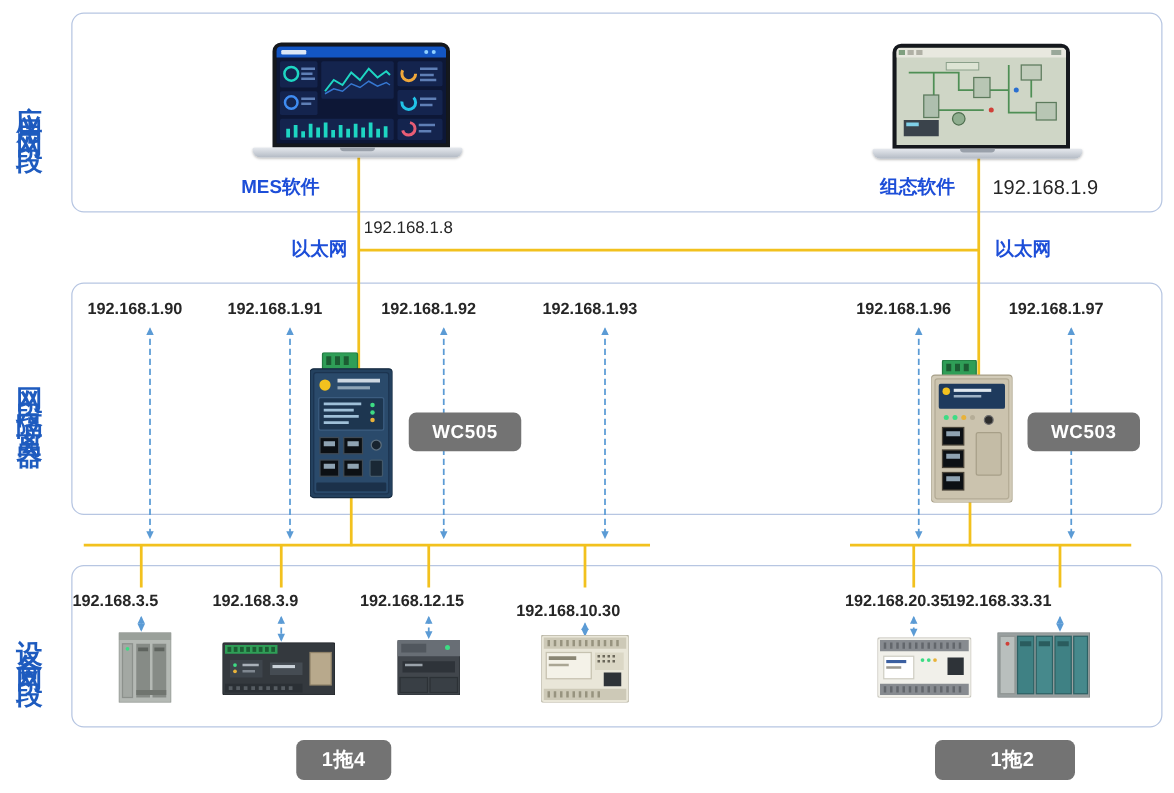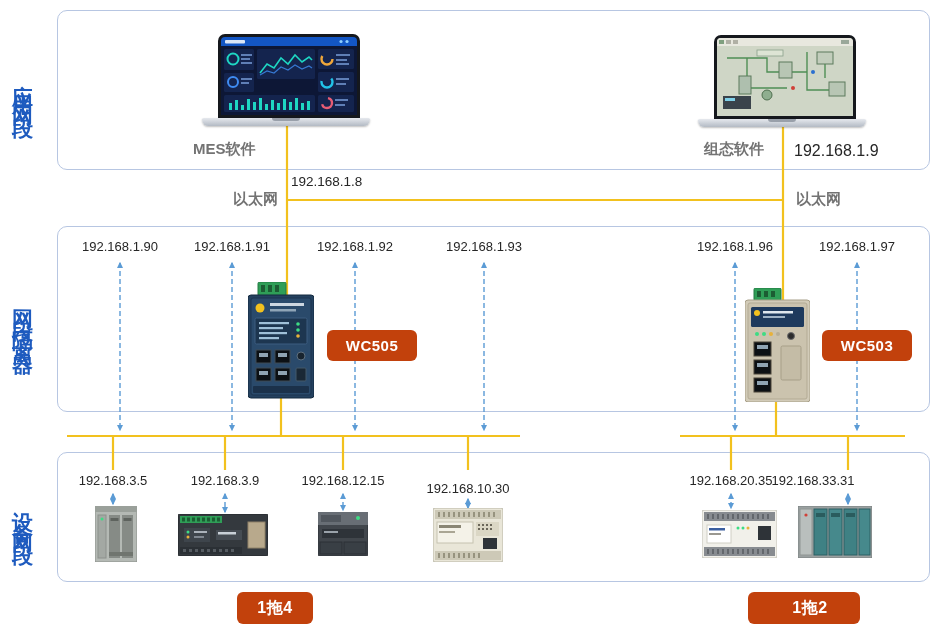--- a/index.html
+++ b/index.html
@@ -13,25 +13,25 @@
   .box-dev{left:57px;top:452px;width:871px;height:128px;}
   .overlay{position:absolute;left:0;top:0;pointer-events:none;}
   .vlabel{
     position:absolute;left:6px;width:34px;display:flex;align-items:center;justify-content:center;
     color:#1e5bbf;font-weight:bold;font-size:21px;
   }
   .vlabel span{writing-mode:vertical-lr;text-orientation:upright;letter-spacing:11px;line-height:1;}
   .vl-app{top:12px;height:156px;}
   .vl-iso{top:230px;height:180px;}
   .vl-dev{top:454px;height:126px;}
-  .cn-blue{position:absolute;color:#737373;font-weight:bold;font-size:15px;white-space:nowrap;}
+  .cn-blue{position:absolute;color:#1d4ed8;font-weight:bold;font-size:15px;white-space:nowrap;}
   .ip{position:absolute;font-size:13px;color:#262626;white-space:nowrap;}
-  .ip.center{text-align:center;}
+  .ip.center{text-align:left;font-weight:bold;}
   .pill{
-    position:absolute;background:#c2410c;color:#ffffff;font-weight:bold;
+    position:absolute;background:#737373;color:#ffffff;font-weight:bold;
     display:flex;align-items:center;justify-content:center;border-radius:6px;
     font-size:15px;letter-spacing:0.5px;
   }
   .pill.big{font-size:16px;border-radius:6px;}
   .laptop{position:absolute;}
   .lap-screen{
     width:136px;height:78px;border:3px solid #15181d;border-radius:7px 7px 0 0;
     background:#15181d;overflow:hidden;
   }
   .lap-base{

